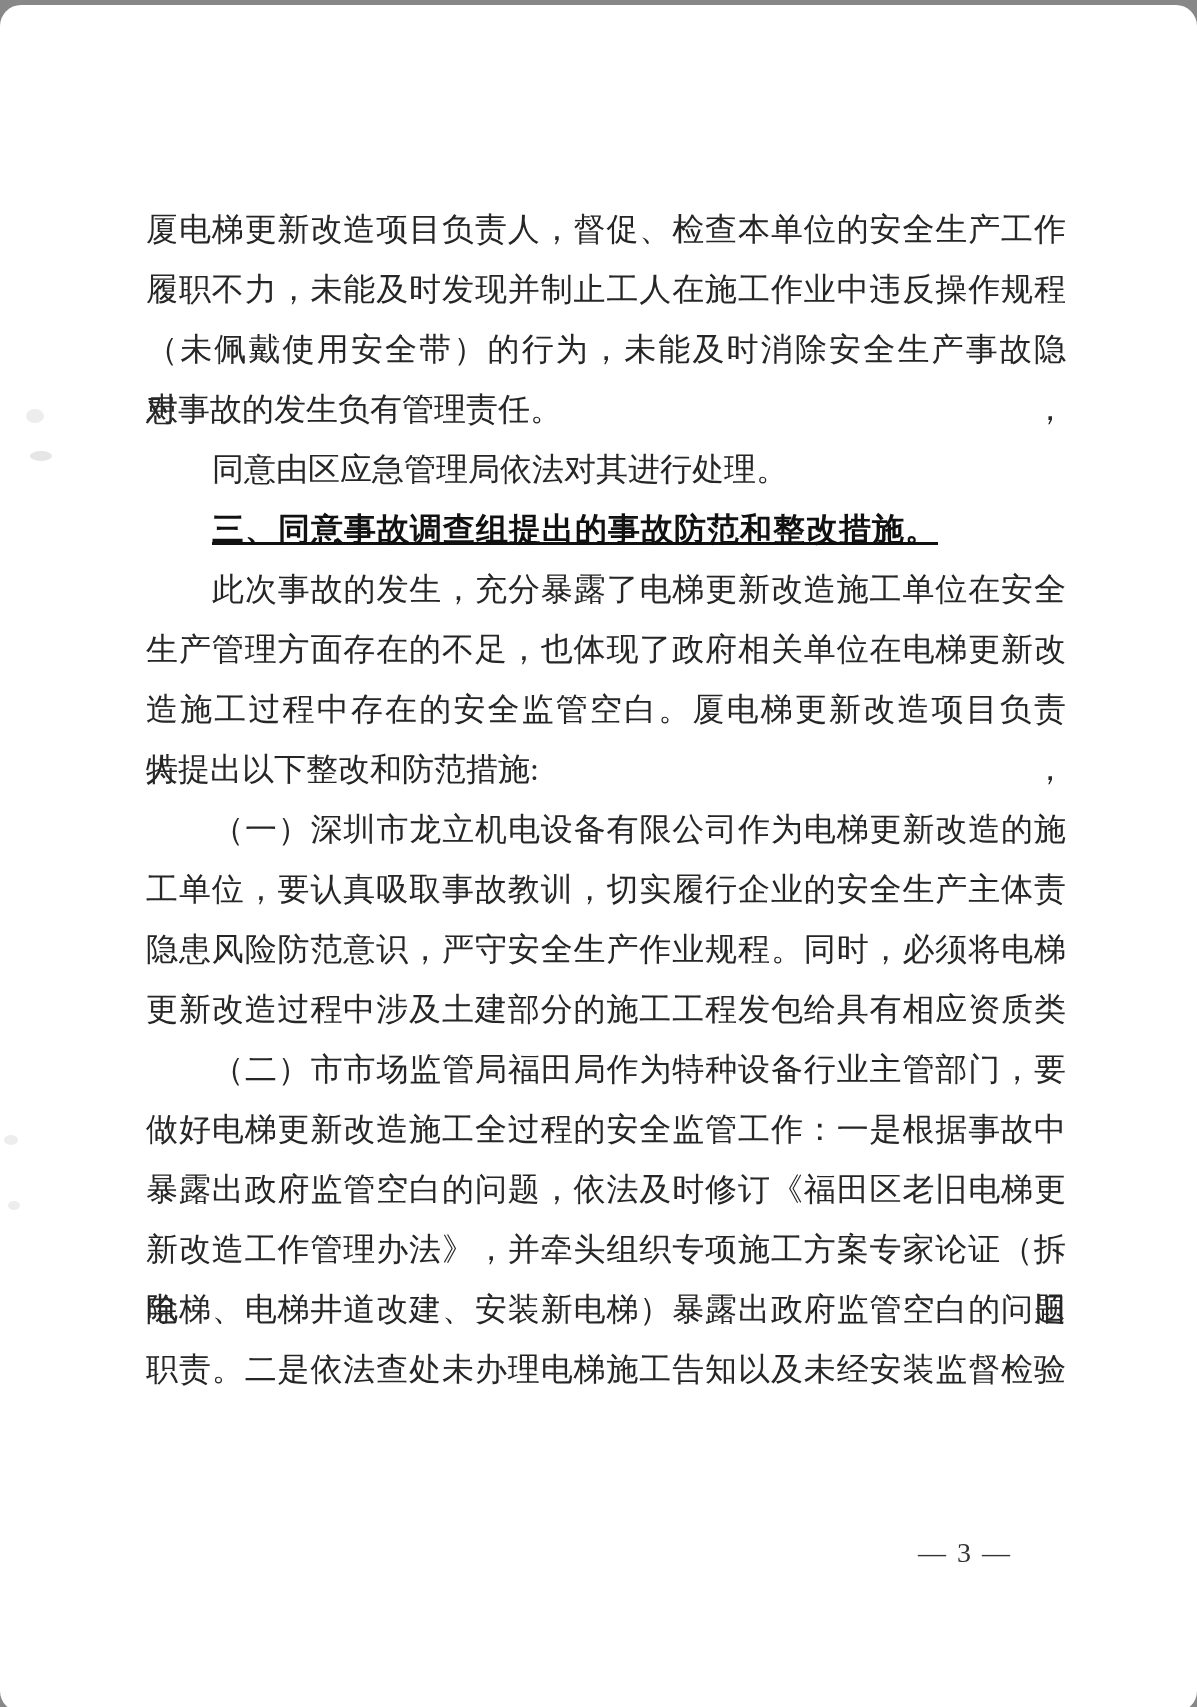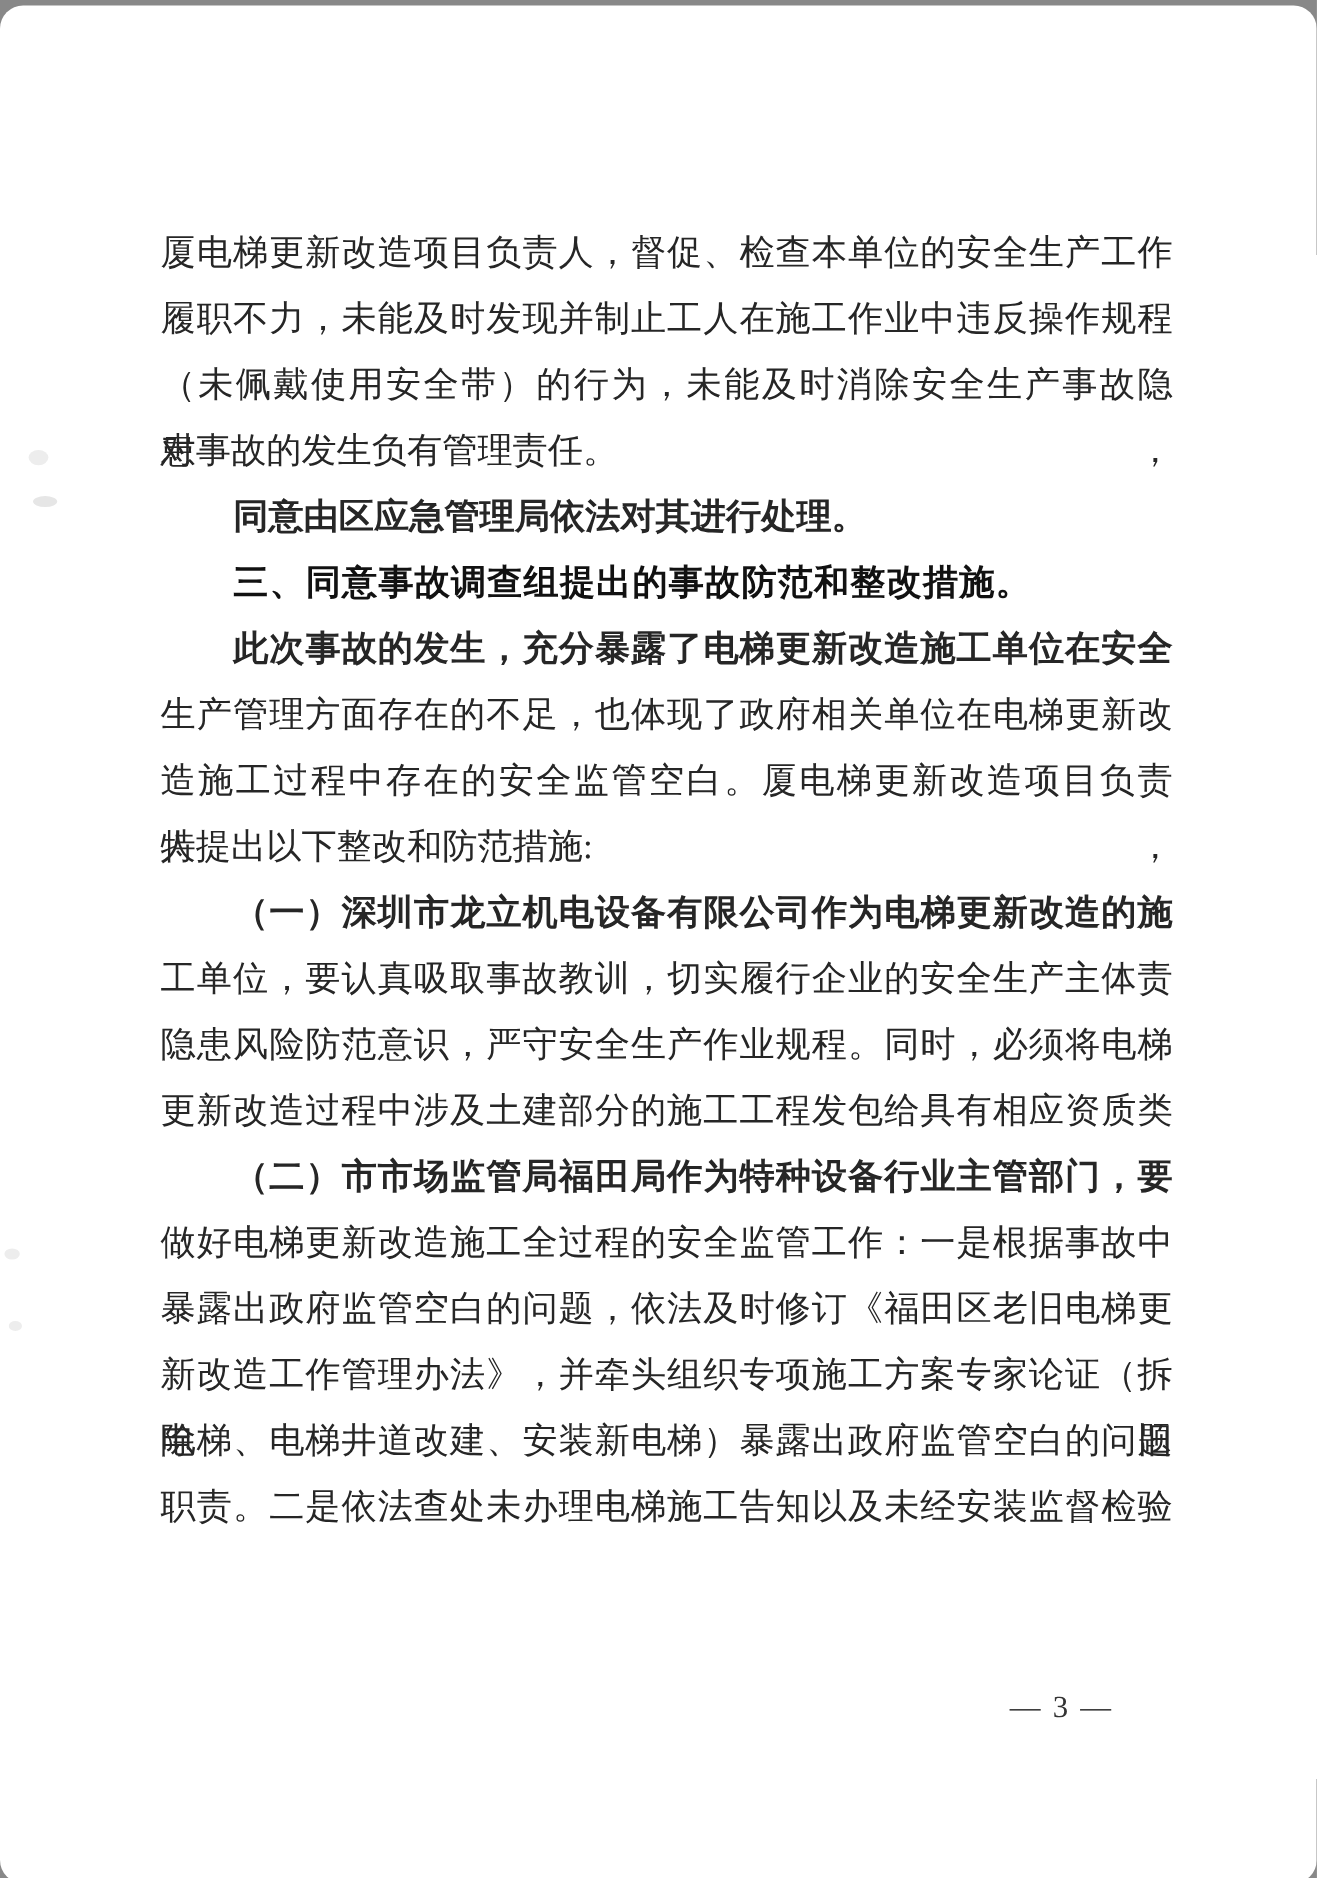--- a/index.html
+++ b/index.html
@@ -27,26 +27,27 @@
     white-space: nowrap;
     letter-spacing: 0;
   }
   
   .line.fill {
     white-space: normal;
     text-align: justify;
     text-align-last: justify;
     text-justify: inter-character;
   }
-  .line.indent { text-indent: 66px; font-weight: bold; }
+  .line.indent { text-indent: 66px; }
   .line.heading {
     font-family: "Liberation Sans", "DejaVu Sans", sans-serif;
     font-weight: 700;
     color: #111111;
     letter-spacing: 1px;
+    text-decoration: underline;
   }
   .page-number {
     position: absolute;
     left: 885px;
     top: 1532px;
     width: 160px;
     text-align: center;
     font-size: 28px;
     letter-spacing: 2px;
     color: #333333;

